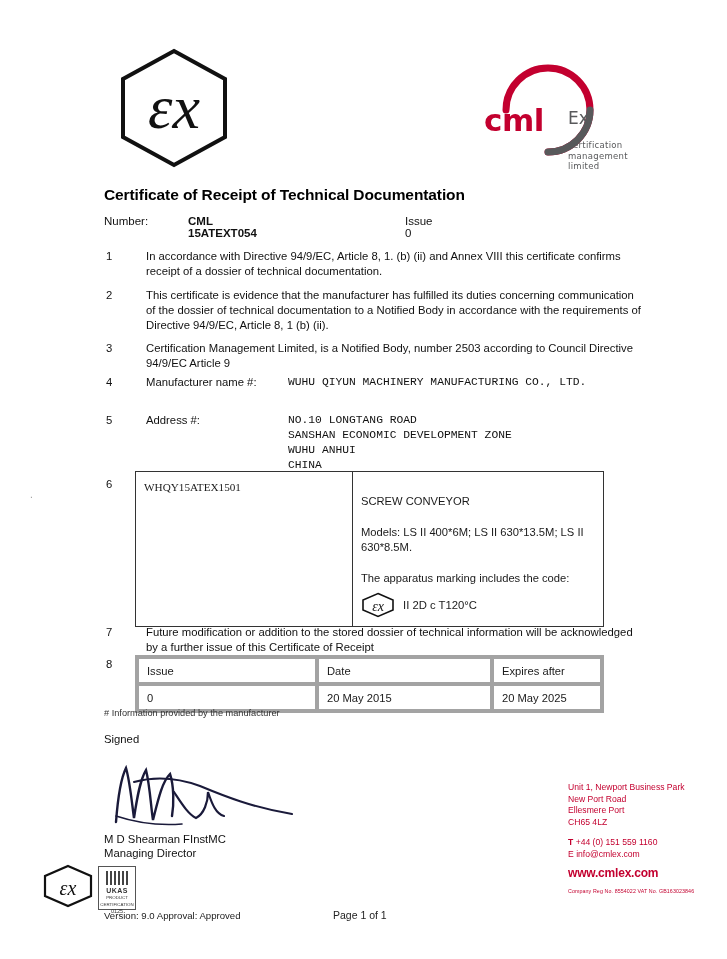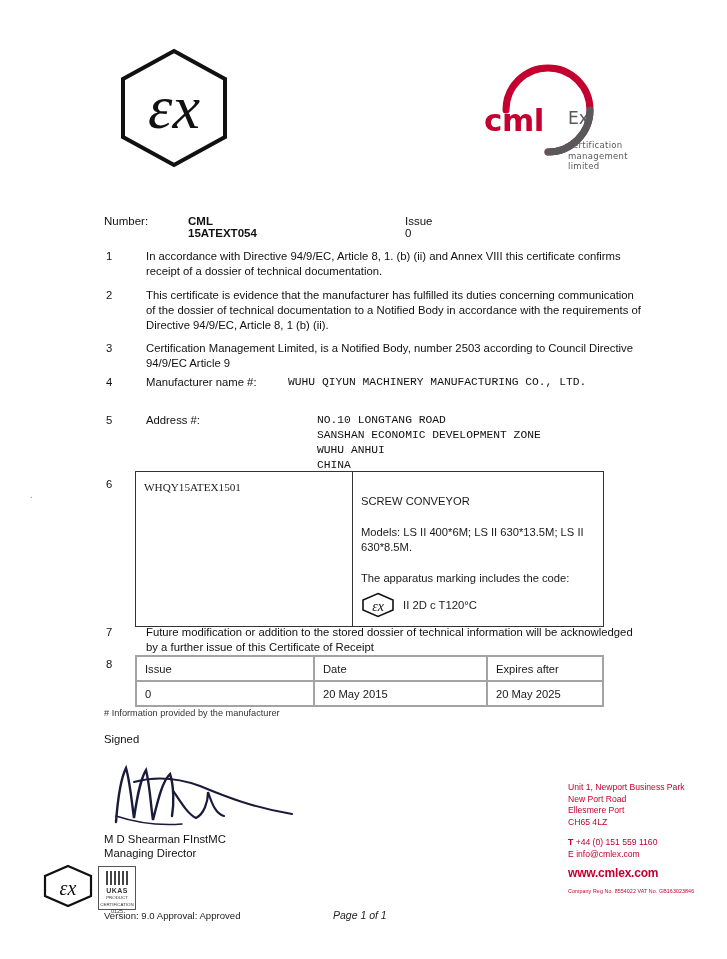--- a/index.html
+++ b/index.html
@@ -161,21 +161,21 @@
   
   .issue-table {
     position: absolute;
     left: 135px;
     top: 655px;
     width: 469px;
     border-collapse: collapse;
     font-size: 11.2px;
   }
   .issue-table td, .issue-table th {
-    border: 2px solid #a3a3a3;
+    border: 4px solid #a3a3a3;
     padding: 5px 8px;
     text-align: left;
     font-weight: normal;
     height: 13px;
   }
   .issue-table .c-a { width: 160px; }
   .issue-table .c-b { width: 155px; }
 
   
   .footnote {
@@ -249,21 +249,20 @@
     top: 910px;
     font-size: 9.6px;
     color: #222;
   }
   .pagenum {
     position: absolute;
     left: 333px;
     top: 909px;
     font-size: 10.5px;
     color: #222;
-    font-style: italic;
   }
 
   
   .addr {
     position: absolute;
     left: 568px;
     top: 782px;
     font-size: 8.6px;
     line-height: 11.5px;
     color: #c3002f;
@@ -308,20 +307,21 @@
       <path d="M20,52 A42,42 0 1,1 62,94" fill="none" stroke="#c3002f" stroke-width="7" stroke-linecap="round"></path>
       <path d="M62,94 A42,42 0 0,0 104,52" fill="none" stroke="#58595b" stroke-width="7" stroke-linecap="round"></path>
     </svg>
     <div class="cml-text">cml</div>
     <div class="cml-ex">Ex</div>
     <div class="cml-sub" style="white-space:pre-line;">certification
 management
 limited</div>
   </div>
 
+  <div class="title">Certificate of Receipt of Technical Documentation</div>
 
   <div class="numrow">
     <span class="lbl">Number:</span>
     <span class="val">CML 15ATEXT054</span>
     <span class="issue">Issue 0</span>
   </div>
 
   <div class="dot-left">.</div>
 
   <div class="clause c1">
@@ -341,21 +341,21 @@
 
   <div class="clause c4">
     <span class="n">4</span>
     <span class="body">Manufacturer name #:</span>
     <span class="body indent2">WUHU QIYUN MACHINERY MANUFACTURING CO., LTD.</span>
   </div>
 
   <div class="clause c5">
     <span class="n">5</span>
     <span class="body">Address #:</span>
-    <span class="body indent2" style="white-space:pre-line;margin-left:29px;">NO.10 LONGTANG ROAD
+    <span class="body indent2" style="white-space:pre-line;">NO.10 LONGTANG ROAD
 SANSHAN ECONOMIC DEVELOPMENT ZONE
 WUHU ANHUI
 CHINA</span>
   </div>
 
   <div class="clause c6">
     <span class="n">6</span>
   </div>
 
   <table class="eq-table">

